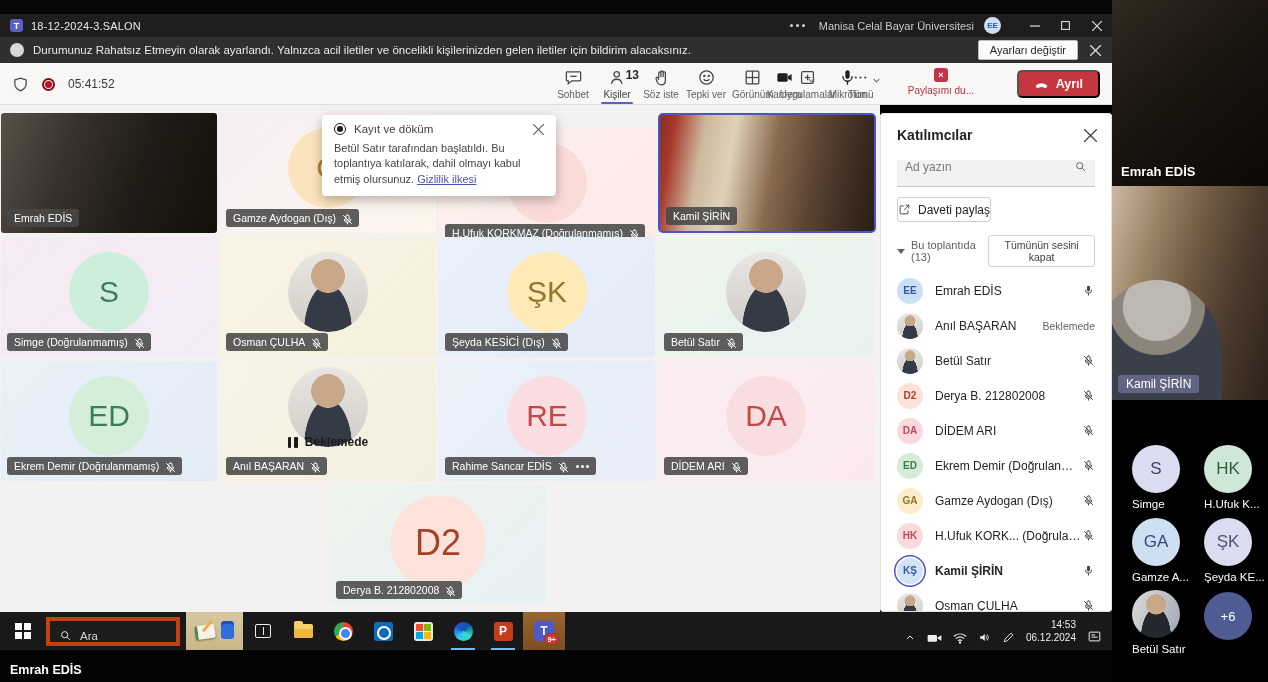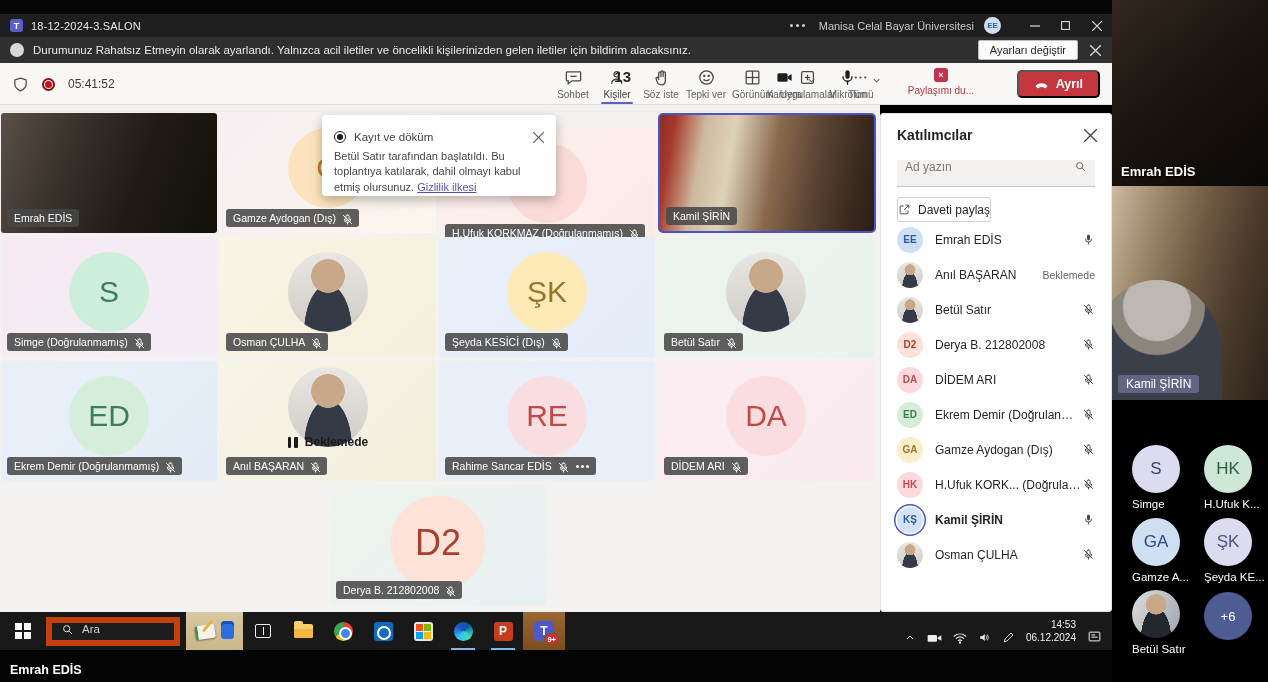--- a/index.html
+++ b/index.html
@@ -29,21 +29,21 @@
 #mtoolbar{left:0;top:63px;width:1112px;height:42px;background:#f8f7f6;border-bottom:1px solid #e1dfdd}
 .tleft{position:absolute;left:12px;top:0;height:42px;display:flex;align-items:center;gap:13px;color:#484644}
 .recdot{width:13px;height:13px;border:2px solid #8a0b12;border-radius:50%;display:flex;align-items:center;justify-content:center}
 .recdot i{width:7px;height:7px;background:#c50f1f;border-radius:50%}
 .timer{font-size:12px;color:#3b3a39}
 .tabs{position:absolute;left:551px;top:0;height:42px;display:flex}
 .mtab{position:relative;min-width:44px;padding:0 3px;display:flex;flex-direction:column;align-items:center;justify-content:center;gap:2px;color:#616161;font-size:10px}
 .mtab svg{color:#484644}
 .mtab.active{color:#424242}
 .mtab.active::after{content:"";position:absolute;left:6px;right:6px;bottom:1px;height:2.5px;border-radius:2px;background:#5b5fc7}
-.mtab .badge{position:absolute;top:5px;right:8px;font-size:15px;font-weight:bold;color:#252423}
+.mtab .badge{position:absolute;top:5px;right:0px;font-size:12px;font-weight:bold;color:#252423}
 .devices{position:absolute;right:230px;top:0;height:42px;display:flex;align-items:flex-start;padding-top:5px;gap:4px}
 .dev{display:flex;flex-direction:column;align-items:center;gap:2px;color:#616161;font-size:10px}
 .chev{margin-top:7px;color:#616161}
 .stopshare{position:absolute;right:138px;top:5px;display:flex;flex-direction:column;align-items:center;gap:3px;font-size:10px;color:#b13438}
 .ss-ic{width:14px;height:14px;background:#c4314b;border-radius:3px;color:#fff;font-size:9px;font-weight:bold;display:flex;align-items:center;justify-content:center}
 .leave-btn{position:absolute;right:12px;top:7px;height:28px;background:#c4373e;color:#fff;border-radius:5px;padding:0 15px;display:flex;align-items:center;gap:7px;font-size:12.5px;font-weight:bold}
 
 
 #stage{left:0;top:105px;width:880px;height:507px;background:#f3f2f1}
 .tile{position:absolute;width:216px;height:120px;border-radius:3px;overflow:hidden}
@@ -75,21 +75,21 @@
 .avED{background:#d5eeda;color:#3d7d5c}
 .avRE{background:#fadde0;color:#c24a46}
 .avDA{background:#fadde0;color:#c24a46}
 .avD2{background:#fde2d9;color:#a8402e}
 .waiting{position:absolute;left:0;right:0;bottom:32px;display:flex;align-items:center;justify-content:center;gap:7px;color:#1b1b1b;font-size:12px;font-weight:bold}
 .pbars{display:inline-flex;gap:3px}
 .pbars i{width:3.5px;height:11px;background:#1b1b1b;border-radius:1px}
 .mdots{width:3px;height:3px;border-radius:50%;background:#fff;box-shadow:5px 0 0 #fff,10px 0 0 #fff;margin:0 10px 0 3px}
 
 
-#recpop{left:322px;top:115px;width:234px;height:81px;background:#fff;border-radius:4px;box-shadow:0 4px 12px rgba(0,0,0,.28);padding:16px 12px;z-index:30}
+#recpop{left:322px;top:115px;width:234px;height:81px;background:#fff;border-radius:4px;box-shadow:0 4px 12px rgba(0,0,0,.28);padding:8px 12px;z-index:30}
 .rp-head{display:flex;align-items:center;gap:8px;color:#424242;font-size:11.5px}
 .rp-dot{width:12px;height:12px;border:1.6px solid #1f1f1f;border-radius:50%;display:flex;align-items:center;justify-content:center}
 .rp-dot i{width:5.5px;height:5.5px;background:#1f1f1f;border-radius:50%}
 .rp-x{margin-left:auto;color:#616161}
 .rp-body{margin-top:6px;font-size:11px;line-height:1.4;color:#484644}
 .rp-link{color:#4f52b2;text-decoration:underline;font-size:11px}
 
 
 #ppanel{left:880px;top:113px;width:232px;height:499px;background:#fff;border:1px solid #e4e2e0;border-radius:3px;overflow:hidden}
 .pp-head{display:flex;align-items:center;padding:13px 14px 9px 16px}
@@ -115,21 +115,21 @@
 .pED{background:#d5ecd9;color:#3d7d4a}
 .pGA{background:#fbecca;color:#96762e}
 .pHK{background:#fadadd;color:#bc4a55}
 .pKS{background:#d3e3f6;color:#31599c;box-shadow:0 0 0 1.5px #fff,0 0 0 3px #4a54c8}
 
 
 #taskbar{left:0;top:612px;width:1112px;height:38px;background:#191919;display:flex;align-items:center}
 .startbtn{width:46px;height:38px;display:flex;align-items:center;justify-content:center}
 .winlogo{display:grid;grid-template-columns:7px 7px;grid-template-rows:7px 7px;gap:1.5px}
 .winlogo i{background:#fdfdfd}
-.tsearch{width:134px;height:29px;background:#1d1d1d;border:6px solid #c2410c;display:flex;align-items:flex-start;gap:8px;padding:0 9px;color:#e6e6e6}
+.tsearch{width:134px;height:29px;background:#1d1d1d;border:4px solid #c2410c;display:flex;align-items:flex-end;gap:8px;padding:0 9px;color:#e6e6e6}
 .tsearch input{width:80px;border:none;outline:none;background:transparent;color:#e6e6e6;font-size:11.5px;font-family:"Liberation Sans",sans-serif}
 .tsearch input::placeholder{color:#d2d2d2}
 .edutile{width:57px;height:38px;background:linear-gradient(#d8c8a2,#c9b789);position:relative;margin-left:6px}
 .edu-book{position:absolute;left:9px;top:13px;width:20px;height:14px;background:#f5f2ea;border-left:3px solid #4a8a4a;border-radius:2px;transform:rotate(-8deg);box-shadow:0 1px 2px rgba(0,0,0,.4)}
 .edu-pen{position:absolute;left:20px;top:7px;width:3px;height:14px;background:#e8b23a;transform:rotate(40deg);border-radius:1px}
 .edu-bag{position:absolute;right:9px;top:9px;width:13px;height:18px;background:#2d6de0;border-radius:4px 4px 3px 3px;box-shadow:inset 0 3px 0 #1c4fb0}
 .tapp{width:40px;height:38px;display:flex;align-items:center;justify-content:center;position:relative}
 .tapp.run::after{content:"";position:absolute;left:8px;right:8px;bottom:0;height:2px;background:#76b9ed}
 .snapic{width:16px;height:14px;border:1.5px solid #eee;border-radius:2px;position:relative}
 .snapic::after{content:"";position:absolute;right:2px;top:2px;bottom:2px;width:4px;border-left:1.5px solid #eee}
@@ -541,20 +541,25 @@
   <button class="pp-invite">
     <span style="color:#424242">
         <svg width="13" height="13" viewBox="0 0 24 24" fill="none" stroke="currentColor" stroke-width="1.7">
           <path d="M14 4h6v6"></path>
           <path d="M20 4l-8.5 8.5"></path>
           <path d="M18.5 13.5V19a1 1 0 01-1 1H5a1 1 0 01-1-1V6.5a1 1 0 011-1h5.5"></path>
         </svg>
       </span>
     <span>Daveti paylaş</span>
   </button>
+  <div class="pp-sect">
+    <span class="tri"></span>
+    <span class="sect-lab">Bu toplantıda (13)</span>
+    <button class="muteall">Tümünün sesini kapat</button>
+  </div>
 
   <div class="prow">
     <span class="pav pEE">EE</span>
     <span class="pname">Emrah EDİS</span>
     <span class="pright">
         <svg width="13" height="13" viewBox="0 0 24 24">
           <rect x="9.3" y="3" width="5.4" height="11" rx="2.7" fill="currentColor"></rect>
           <path d="M6.3 11.2a5.7 5.7 0 0011.4 0" fill="none" stroke="currentColor" stroke-width="1.7" stroke-linecap="round"></path>
           <line x1="12" y1="17" x2="12" y2="20.5" stroke="currentColor" stroke-width="1.7" stroke-linecap="round"></line>
         </svg>

